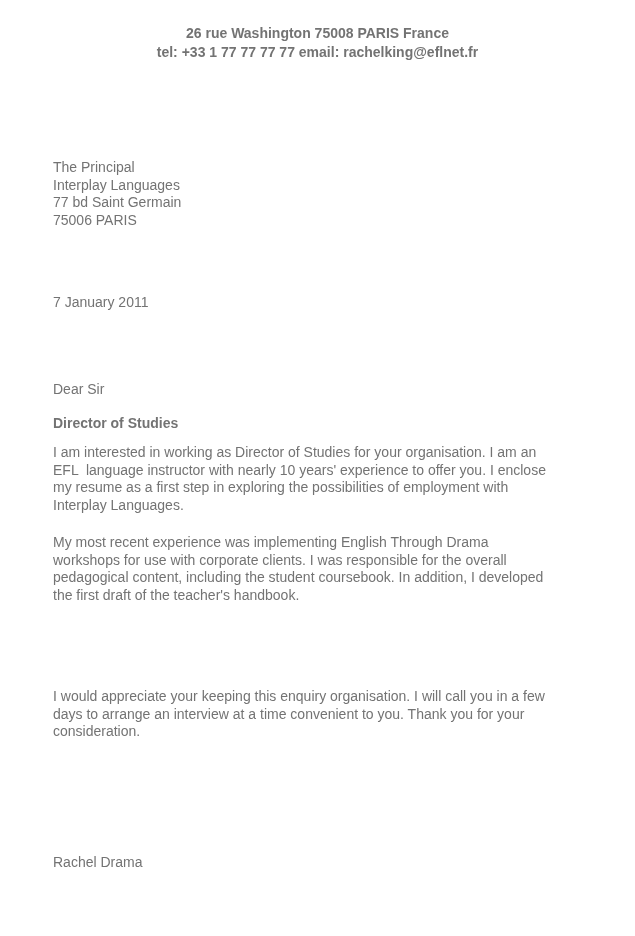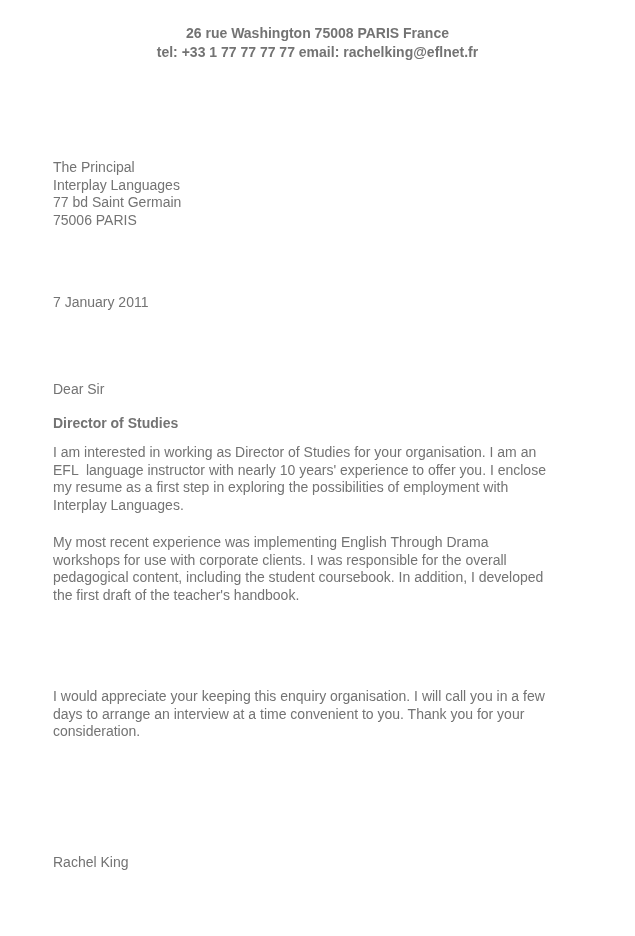--- a/index.html
+++ b/index.html
@@ -76,15 +76,15 @@
 pedagogical content, including the student coursebook. In addition, I developed
 the first draft of the teacher's handbook.</div>
 
 
   <div class="block para-4">I would appreciate your keeping this enquiry organisation. I will call you in a few
 days to arrange an interview at a time convenient to you. Thank you for your
 consideration.</div>
 
 
 
-  <div class="block sender-name">Rachel King</div>
+  <div class="block sender-name">Rachel Drama</div>
 
 </div>
 
 </body></html>

